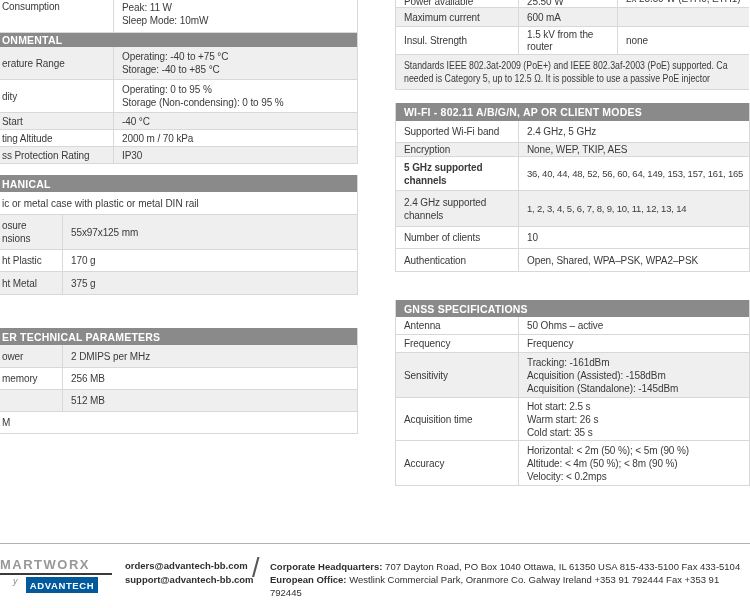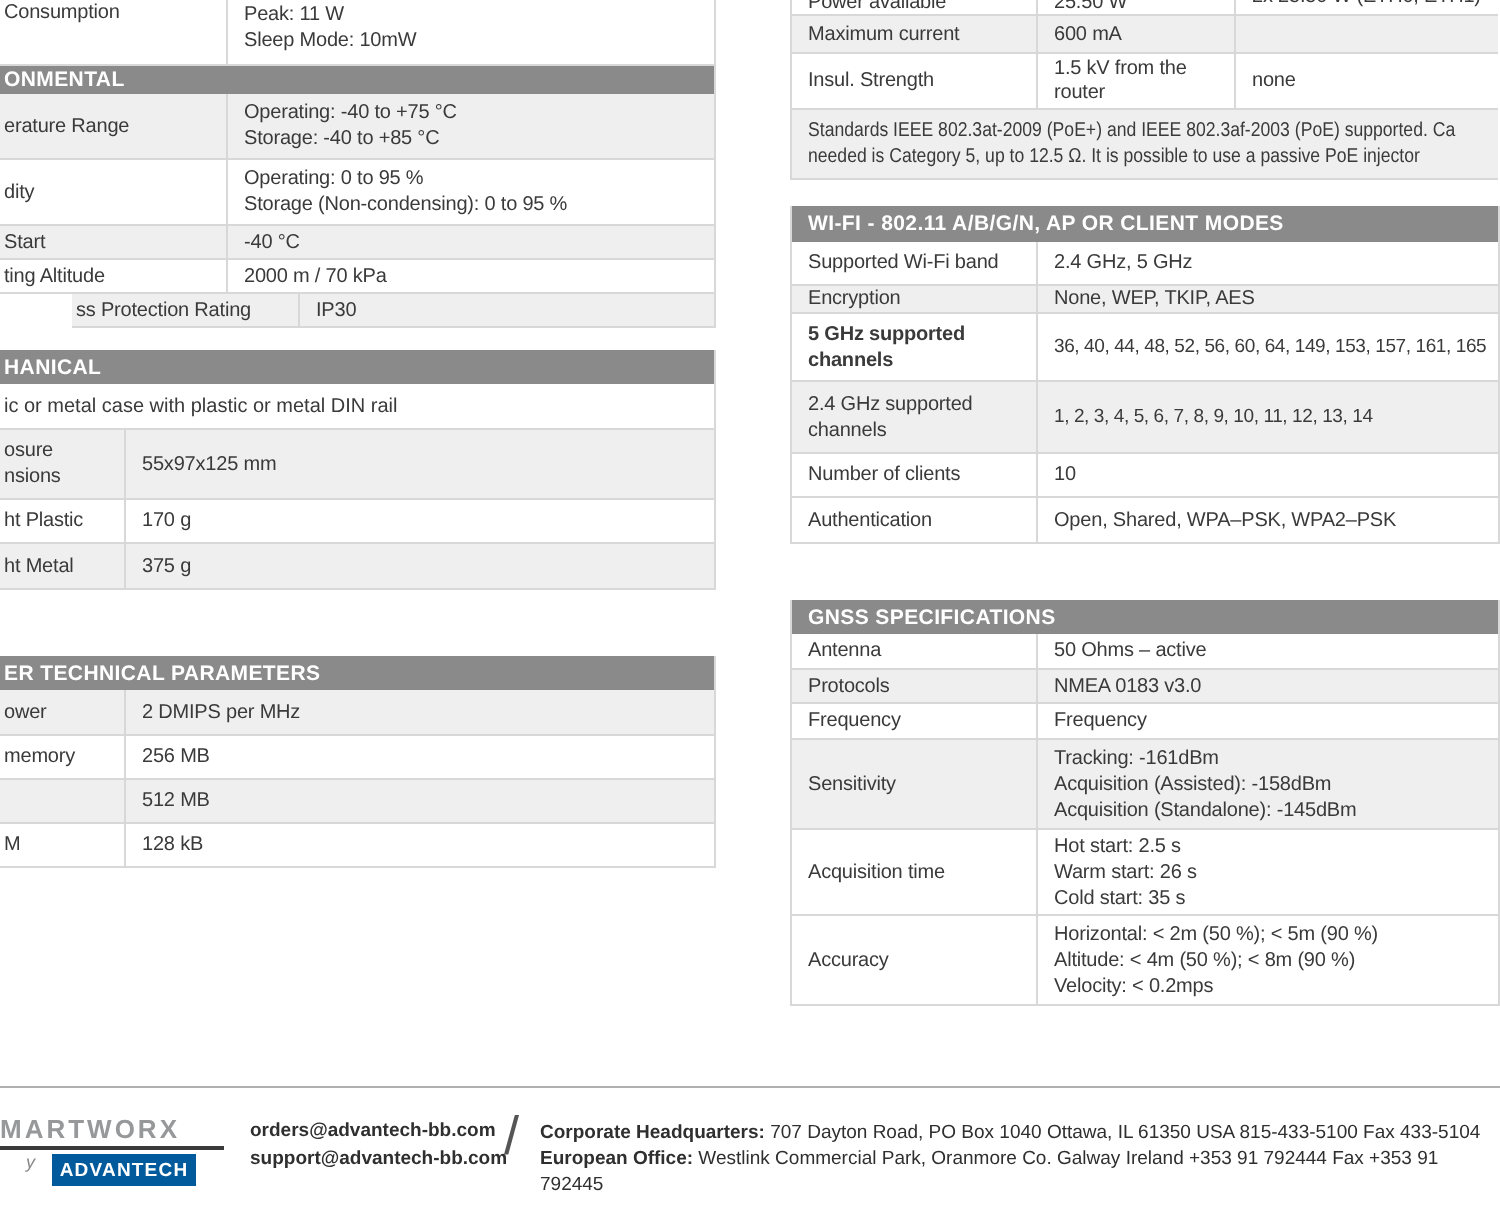--- a/index.html
+++ b/index.html
@@ -85,21 +85,21 @@
         </div>
     </div>
     <div class="row" style="height:17px;">
       <div class="cell lab" style="width:113px;">
           <span>ting Altitude</span>
         </div>
       <div class="cell val">
           <span>2000 m / 70 kPa</span>
         </div>
     </div>
-    <div class="row alt" style="height:17px;margin-left:36px;">
+    <div class="row alt" style="height:17px;">
       <div class="cell lab" style="width:113px;">
           <span>ss Protection Rating</span>
         </div>
       <div class="cell val">
           <span>IP30</span>
         </div>
     </div>
   </div>
 
   <div class="tbl ltpad rborder" style="left:0;top:175px;width:357px;">
@@ -160,23 +160,20 @@
       <div class="cell lab" style="width:62px;">
           <span></span>
         </div>
       <div class="cell val">
           <span>512 MB</span>
         </div>
     </div>
     <div class="row" style="height:22px;">
       <div class="cell lab" style="width:62px;">
           <span>M</span>
-        </div>
-      <div class="cell val">
-          <span>128 kB</span>
         </div>
     </div>
   </div>
 
   <div class="tbl lborder" style="left:395px;top:0;width:353px;">
     <div class="row clip" style="height:8px;">
       <div class="cell lab" style="width:122px;align-items:flex-start;">
           <span class="cutTop">Power available</span>
         </div>
       <div class="cell val2" style="width:99px;align-items:flex-start;">
@@ -274,28 +271,20 @@
   <div class="tbl lborder rborder" style="left:395px;top:300px;width:353px;">
     <div class="hdr" style="height:17px;padding-left:8px;">
         <span>GNSS SPECIFICATIONS</span>
       </div>
     <div class="row" style="height:18px;">
       <div class="cell lab" style="width:122px;">
           <span>Antenna</span>
         </div>
       <div class="cell val">
           <span>50 Ohms – active</span>
-        </div>
-    </div>
-    <div class="row alt" style="height:17px;">
-      <div class="cell lab" style="width:122px;">
-          <span>Protocols</span>
-        </div>
-      <div class="cell val">
-          <span>NMEA 0183 v3.0</span>
         </div>
     </div>
     <div class="row" style="height:18px;">
       <div class="cell lab" style="width:122px;">
           <span>Frequency</span>
         </div>
       <div class="cell val">
           <span>Frequency</span>
         </div>
     </div>

